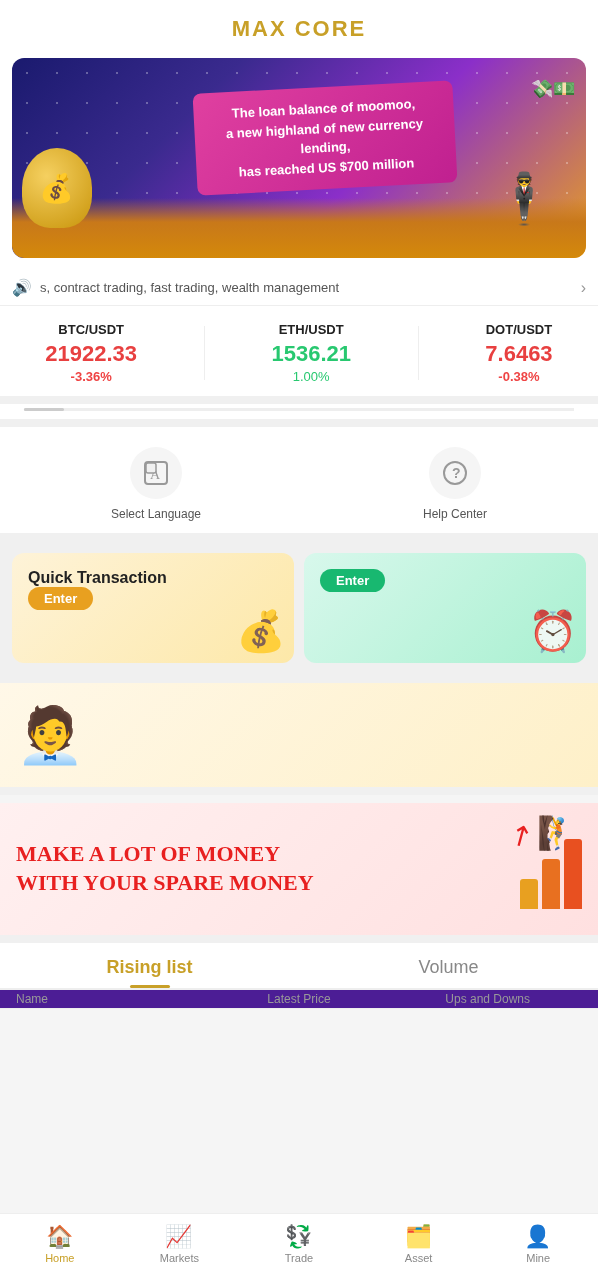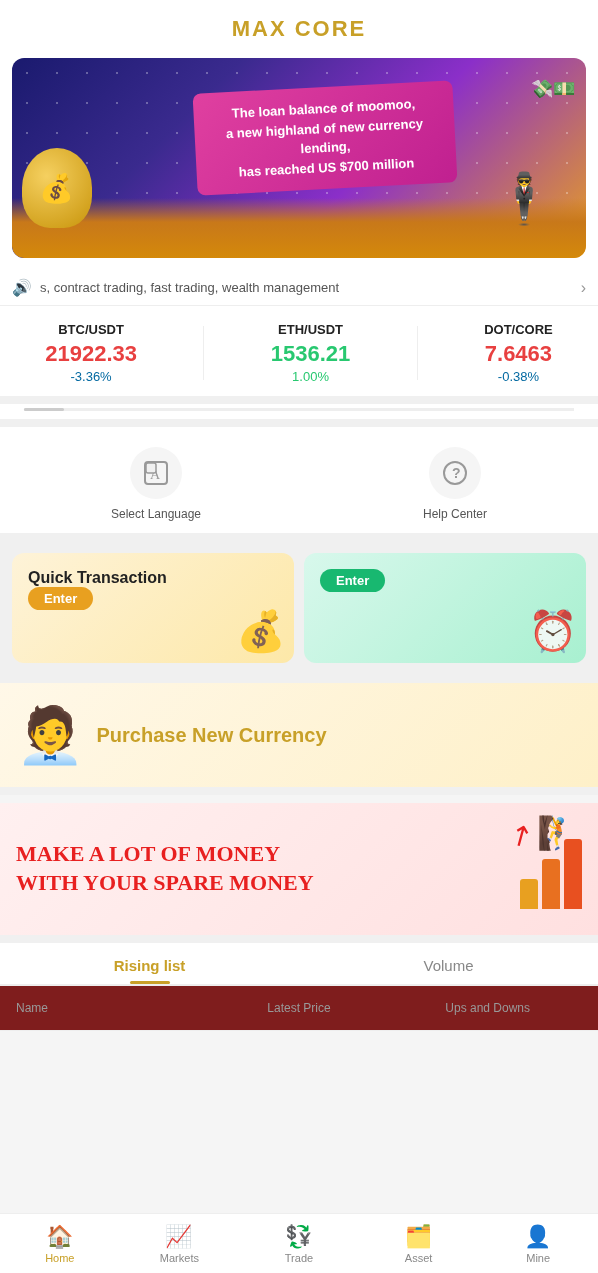--- a/index.html
+++ b/index.html
@@ -126,21 +126,21 @@
     .price-pair {
       font-size: 13px;
       font-weight: 700;
       color: #222;
       margin-bottom: 4px;
     }
     .price-value { font-size: 22px; font-weight: 800; margin-bottom: 2px; }
     .price-value.red { color: #e84040; }
     .price-value.green { color: #28c870; }
     .price-change { font-size: 13px; }
-    .price-change.red { color: #0369a1; }
+    .price-change.red { color: #ef4444; font-weight: bold; }
     .price-change.green { color: #28c870; }
     .price-divider {
       width: 1px;
       background: #eee;
       margin: 4px 0;
     }
     .scroll-indicator {
       height: 3px;
       background: #eee;
       margin: 0 12px;
@@ -292,21 +292,21 @@
     
     .list-tabs {
       background: #fff;
       display: flex;
       border-bottom: 2px solid #eee;
     }
     .list-tab {
       flex: 1;
       text-align: center;
       padding: 14px 0 10px;
-      font-size: 15px;
+      font-size: 18px;
       color: #888;
       cursor: pointer;
       position: relative;
     }
     .list-tab.active {
       color: #c8a028;
       font-weight: 700;
     }
     .list-tab.active::after {
       content: '';
@@ -315,23 +315,23 @@
       left: 50%;
       transform: translateX(-50%);
       width: 40px;
       height: 3px;
       background: #c8a028;
       border-radius: 2px;
     }
 
     
     .table-header {
-      background: #7f1d1d;
-      display: flex;
-      padding: 15px 16px;
+      background: #4c1d95;
+      display: flex;
+      padding: 2px 16px;
       border-bottom: 1px solid #eee;
     }
     .th { flex: 1; font-size: 12px; color: #999; }
     .th.right { text-align: center; }
     .th.center { text-align: center; }
 
     
     .bottom-nav {
       position: fixed;
       bottom: 0;
@@ -395,21 +395,21 @@
     <div class="price-change red">-3.36%</div>
   </div>
   <div class="price-divider"></div>
   <div class="price-item">
     <div class="price-pair">ETH/USDT</div>
     <div class="price-value green">1536.21</div>
     <div class="price-change green">1.00%</div>
   </div>
   <div class="price-divider"></div>
   <div class="price-item">
-    <div class="price-pair">DOT/CORE</div>
+    <div class="price-pair">DOT/USDT</div>
     <div class="price-value red">7.6463</div>
     <div class="price-change red">-0.38%</div>
   </div>
 </div>
 
 <div style="background:#fff; padding: 4px 12px 8px; border-bottom: 8px solid #f0f0f0;">
   <div class="scroll-indicator">
     <div class="scroll-thumb"></div>
   </div>
 </div>
@@ -448,21 +448,20 @@
   </div>
 
   <div class="card-quick green">
     <span class="card-enter-btn green-btn">Enter</span>
     <div class="card-icon">⏰</div>
   </div>
 </div>
 
 <div class="purchase-banner">
   <div class="purchase-char">🧑‍💼</div>
-  <div class="purchase-text">Purchase New Currency</div>
 </div>
 
 <div class="money-banner">
   <div class="money-text">
     <div class="money-title">MAKE A LOT OF MONEY</div>
     <div class="money-title">WITH YOUR SPARE MONEY</div>
   </div>
   <div class="money-chart">
     <span class="bar-arrow">↗</span>
     <span style="position:absolute;top:-5px;right:5px;font-size:32px;">🧗</span>

